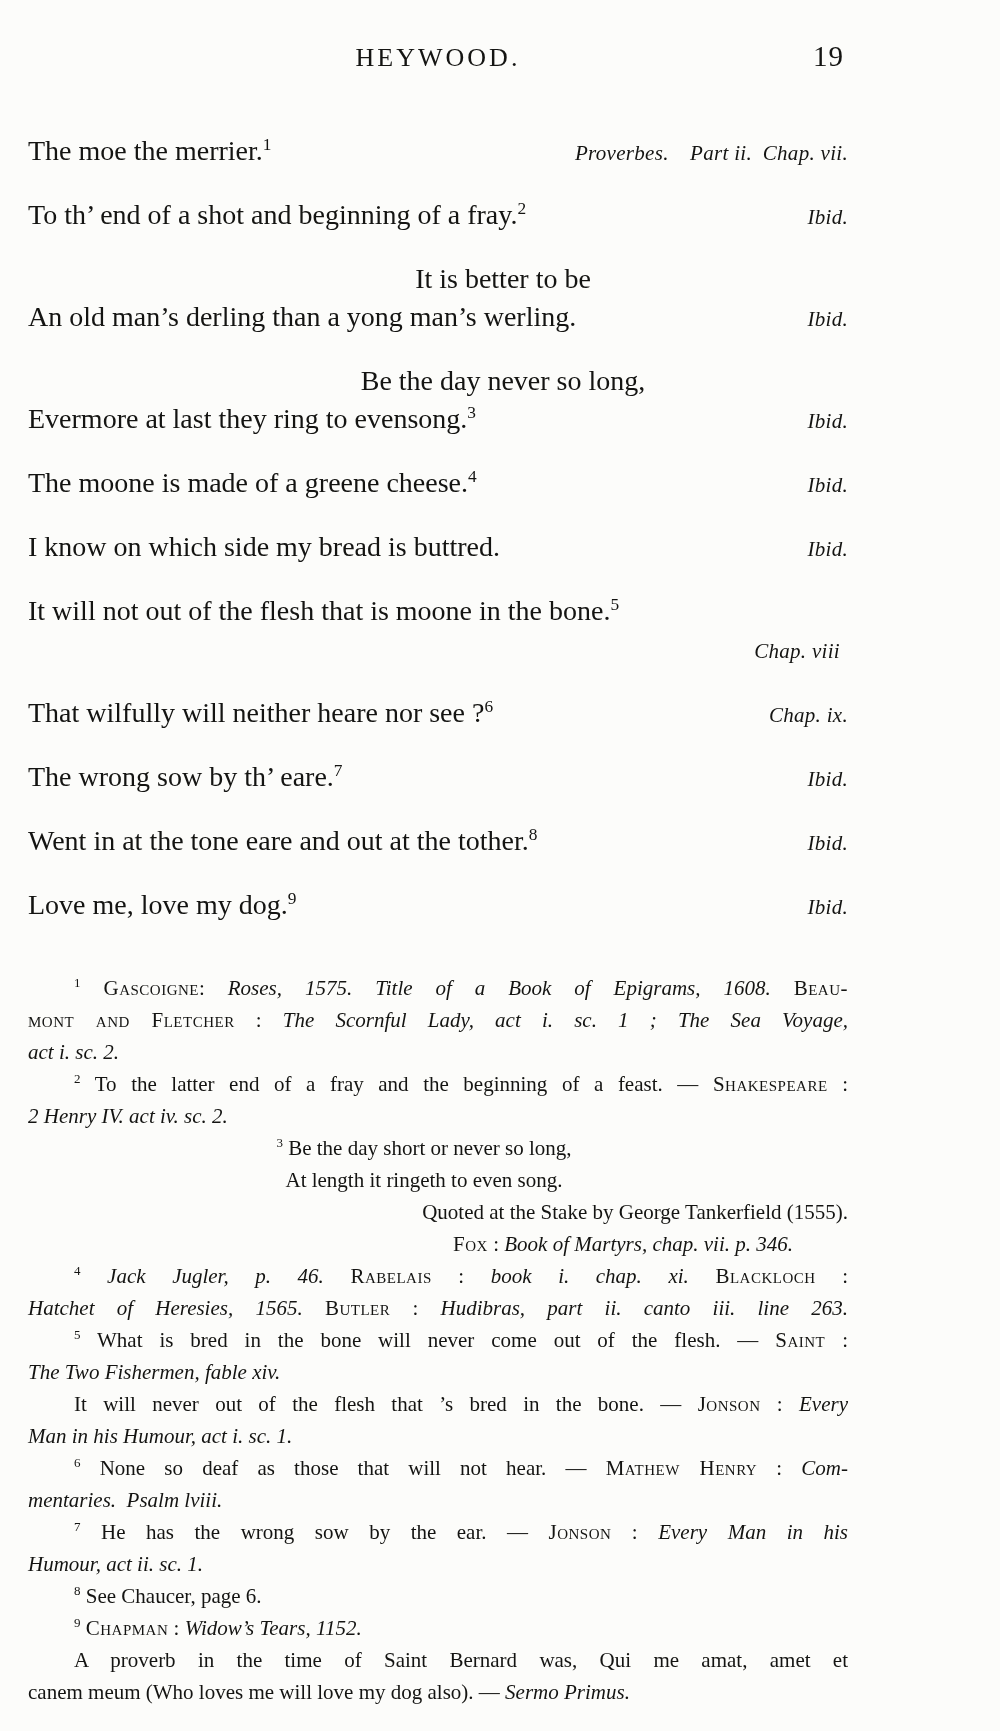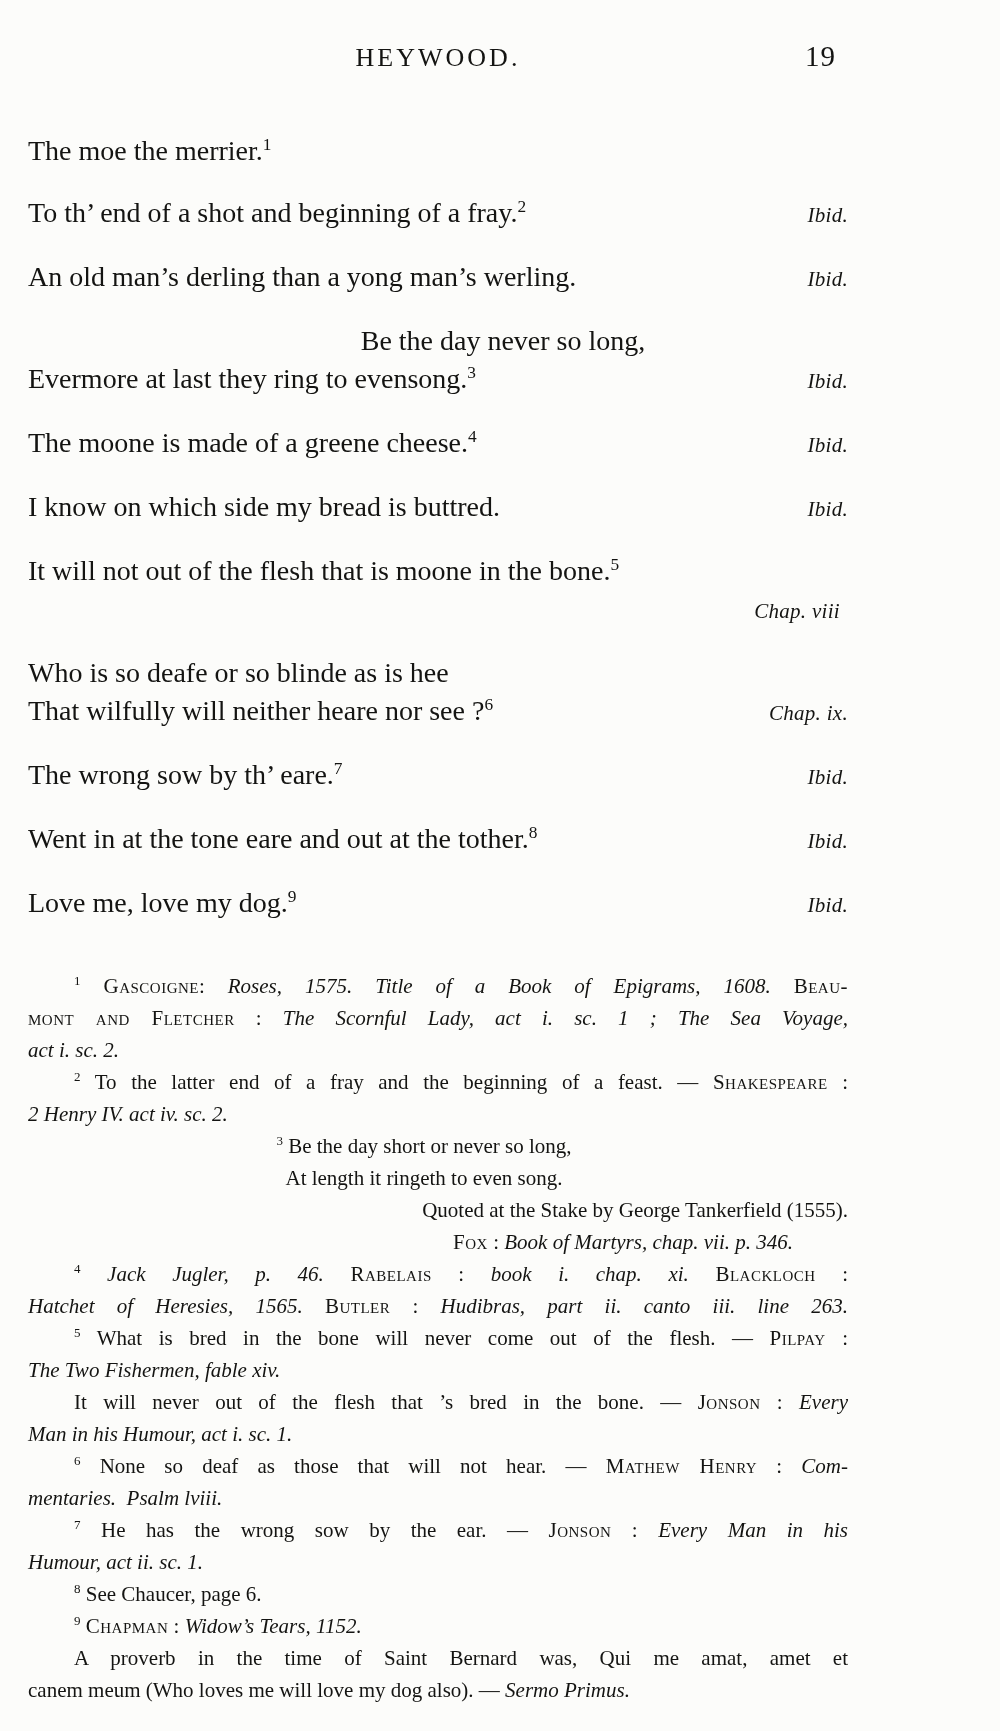--- a/index.html
+++ b/index.html
@@ -15,21 +15,21 @@
     width:896px;height:1731px;
     padding:40px 48px 0 28px;
   }
   
   .hdr{position:relative;height:36px;}
   .hdr .title{
     text-align:center;font-size:26px;letter-spacing:3px;
     line-height:36px;
   }
   .hdr .pagenum{
-    position:absolute;right:12px;top:-2px;
+    position:absolute;right:4px;top:-2px;
     font-size:29px;line-height:36px;letter-spacing:1px;
   }
   
   .quotes{margin-top:56px;font-size:28px;}
   .quote{margin-bottom:24px;}
   .qline{line-height:38px;}
   .qline.center{text-align:center;padding-left:130px;}
   .qlast{display:flex;justify-content:space-between;align-items:baseline;}
   .qtext{flex:0 1 auto;}
   .citation{
@@ -56,29 +56,31 @@
 
 <div class="page">
   <div class="hdr">
     <div class="title">HEYWOOD.</div>
     <div class="pagenum">19</div>
   </div>
   <div class="quotes">
       <div class="quote">
         <div class="qline qlast">
           <span class="qtext"><span class="seg-n">The moe the merrier.</span><sup class="sup">1</sup></span>
+          <span class="citation">Proverbes. Part ii. Chap. vii.</span>
         </div>
       </div>
       <div class="quote">
         <div class="qline qlast">
           <span class="qtext"><span class="seg-n">To th’ end of a shot and beginning of a fray.</span><sup class="sup">2</sup></span>
           <span class="citation">Ibid.</span>
         </div>
       </div>
       <div class="quote">
+        <div class="qline center"><span class="seg-n">It is better to be</span></div>
         <div class="qline qlast">
           <span class="qtext"><span class="seg-n">An old man’s derling than a yong man’s werling.</span></span>
           <span class="citation">Ibid.</span>
         </div>
       </div>
       <div class="quote">
         <div class="qline center"><span class="seg-n">Be the day never so long,</span></div>
         <div class="qline qlast">
           <span class="qtext"><span class="seg-n">Evermore at last they ring to evensong.</span><sup class="sup">3</sup></span>
           <span class="citation">Ibid.</span>
@@ -94,21 +96,20 @@
         <div class="qline qlast">
           <span class="qtext"><span class="seg-n">I know on which side my bread is buttred.</span></span>
           <span class="citation">Ibid.</span>
         </div>
       </div>
       <div class="quote">
         <div class="qline"><span class="seg-n">It will not out of the flesh that is moone in the bone.</span><sup class="sup">5</sup></div>
         <div class="qline cit-own"><span class="citation">Chap. viii</span></div>
       </div>
       <div class="quote">
-        <div class="qline"><span class="seg-n">Who is so deafe or so blinde as is hee</span></div>
         <div class="qline qlast">
           <span class="qtext"><span class="seg-n">That wilfully will neither heare nor see ?</span><sup class="sup">6</sup></span>
           <span class="citation">Chap. ix.</span>
         </div>
       </div>
       <div class="quote">
         <div class="qline qlast">
           <span class="qtext"><span class="seg-n">The wrong sow by th’ eare.</span><sup class="sup">7</sup></span>
           <span class="citation">Ibid.</span>
         </div>
@@ -140,21 +141,21 @@
         <div class="fline cent"><sup class="sup">3</sup><span class="seg-n"> Be the day short or never so long,</span></div>
         <div class="fline cent"><span class="seg-n">At length it ringeth to even song.</span></div>
         <div class="fline right"><span class="seg-n">Quoted at the Stake by George Tankerfield (1555).</span></div>
         <div class="fline right inset-r"><span class="seg-sc">Fox</span><span class="seg-n"> : </span><span class="seg-i">Book of Martyrs, chap. vii. p. 346.</span></div>
       </div>
       <div class="footnote">
         <div class="fline just ind"><sup class="sup">4</sup><span class="seg-n"> </span><span class="seg-i">Jack Jugler, p. 46.</span><span class="seg-n"> </span><span class="seg-sc">Rabelais</span><span class="seg-n"> : </span><span class="seg-i">book i. chap. xi.</span><span class="seg-n"> </span><span class="seg-sc">Blackloch</span><span class="seg-n"> :</span></div>
         <div class="fline just"><span class="seg-i">Hatchet of Heresies, 1565.</span><span class="seg-n"> </span><span class="seg-sc">Butler</span><span class="seg-n"> : </span><span class="seg-i">Hudibras, part ii. canto iii. line 263.</span></div>
       </div>
       <div class="footnote">
-        <div class="fline just ind"><sup class="sup">5</sup><span class="seg-n"> What is bred in the bone will never come out of the flesh. — </span><span class="seg-sc">Pilpay</span><span class="seg-n"> :</span></div>
+        <div class="fline just ind"><sup class="sup">5</sup><span class="seg-n"> What is bred in the bone will never come out of the flesh. — </span><span class="seg-sc">Saint</span><span class="seg-n"> :</span></div>
         <div class="fline"><span class="seg-i">The Two Fishermen, fable xiv.</span></div>
         <div class="fline just ind"><span class="seg-n">It will never out of the flesh that ’s bred in the bone. — </span><span class="seg-sc">Jonson</span><span class="seg-n"> : </span><span class="seg-i">Every</span></div>
         <div class="fline"><span class="seg-i">Man in his Humour, act i. sc. 1.</span></div>
       </div>
       <div class="footnote">
         <div class="fline just ind"><sup class="sup">6</sup><span class="seg-n"> None so deaf as those that will not hear. — </span><span class="seg-sc">Mathew Henry</span><span class="seg-n"> : </span><span class="seg-i">Com-</span></div>
         <div class="fline"><span class="seg-i">mentaries. Psalm lviii.</span></div>
       </div>
       <div class="footnote">
         <div class="fline just ind"><sup class="sup">7</sup><span class="seg-n"> He has the wrong sow by the ear. — </span><span class="seg-sc">Jonson</span><span class="seg-n"> : </span><span class="seg-i">Every Man in his</span></div>

